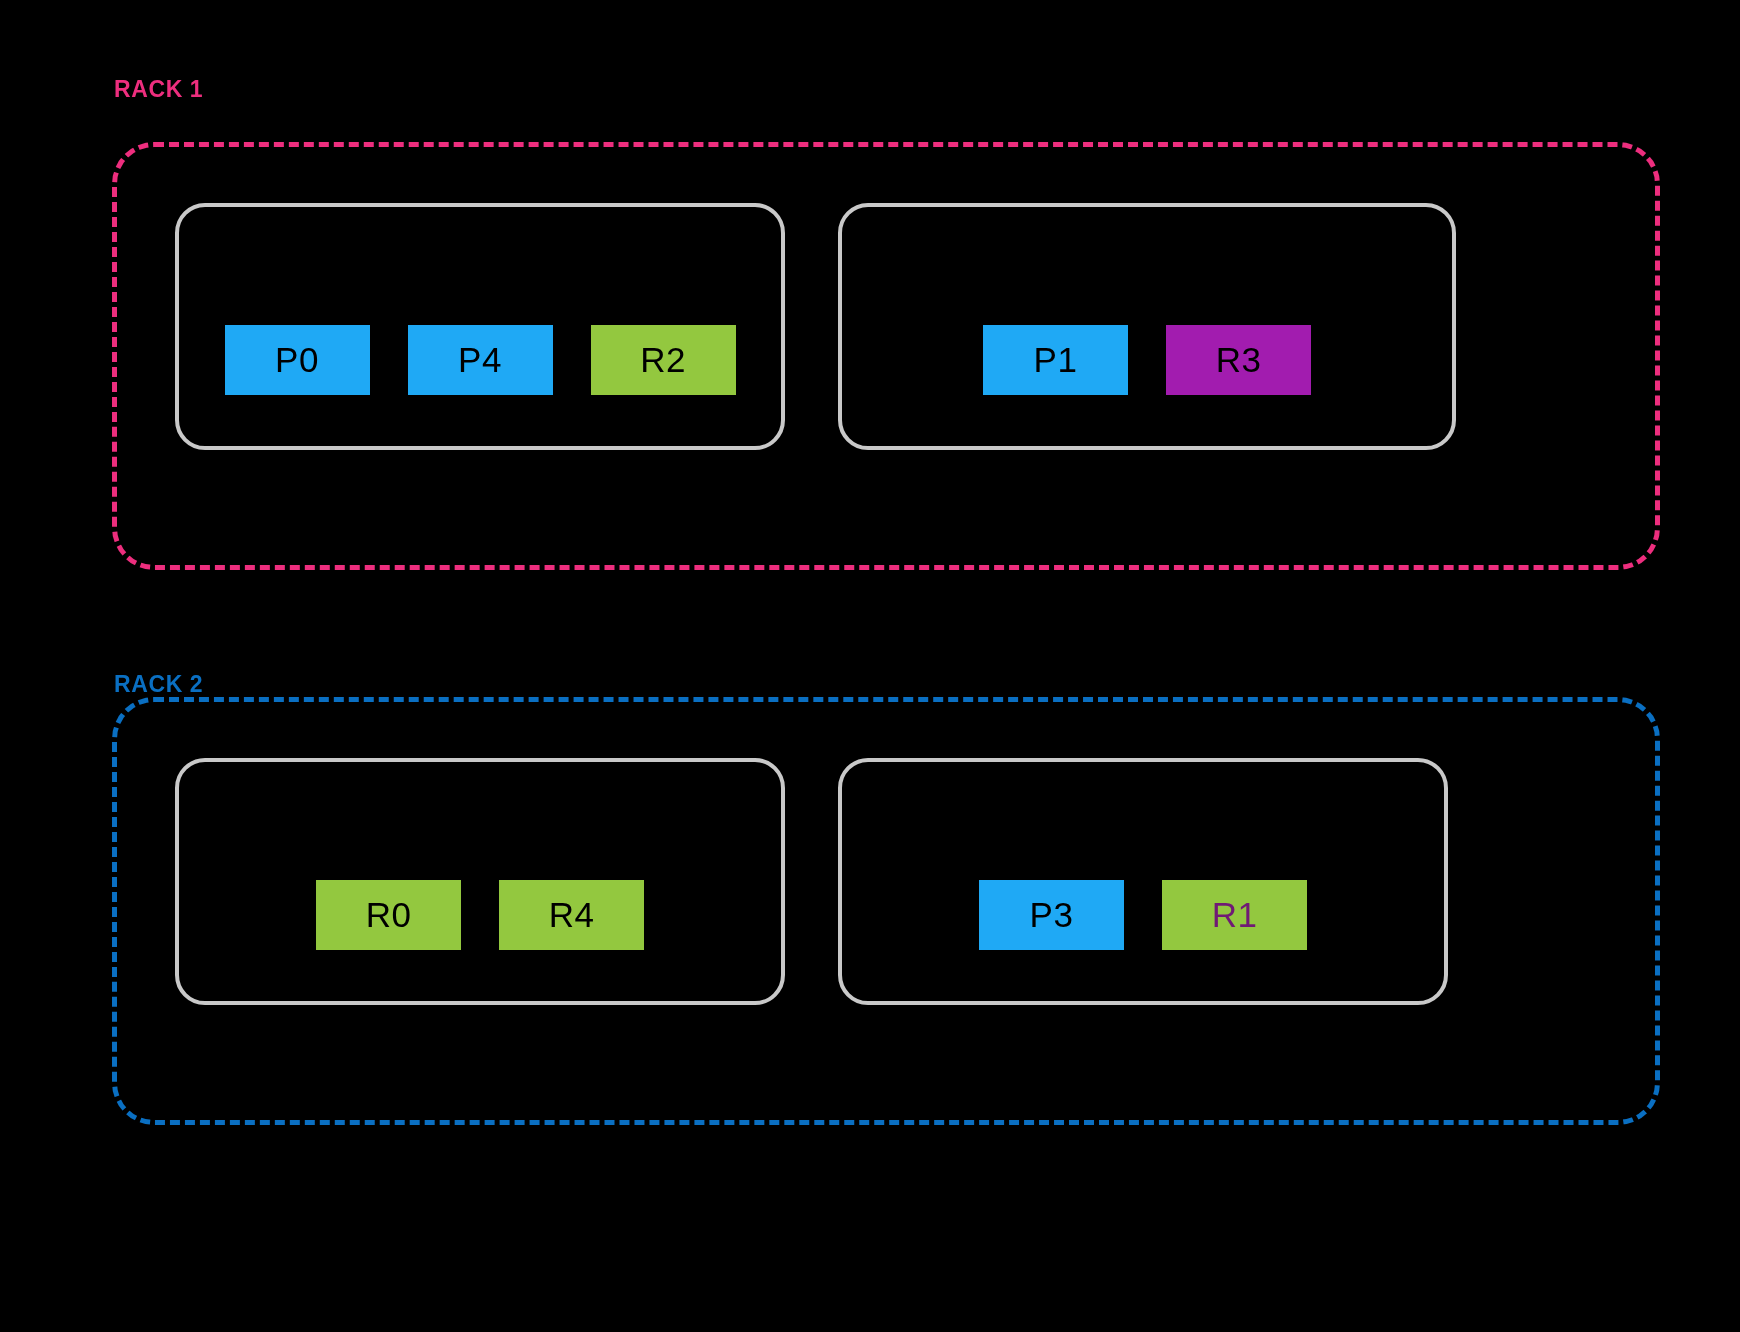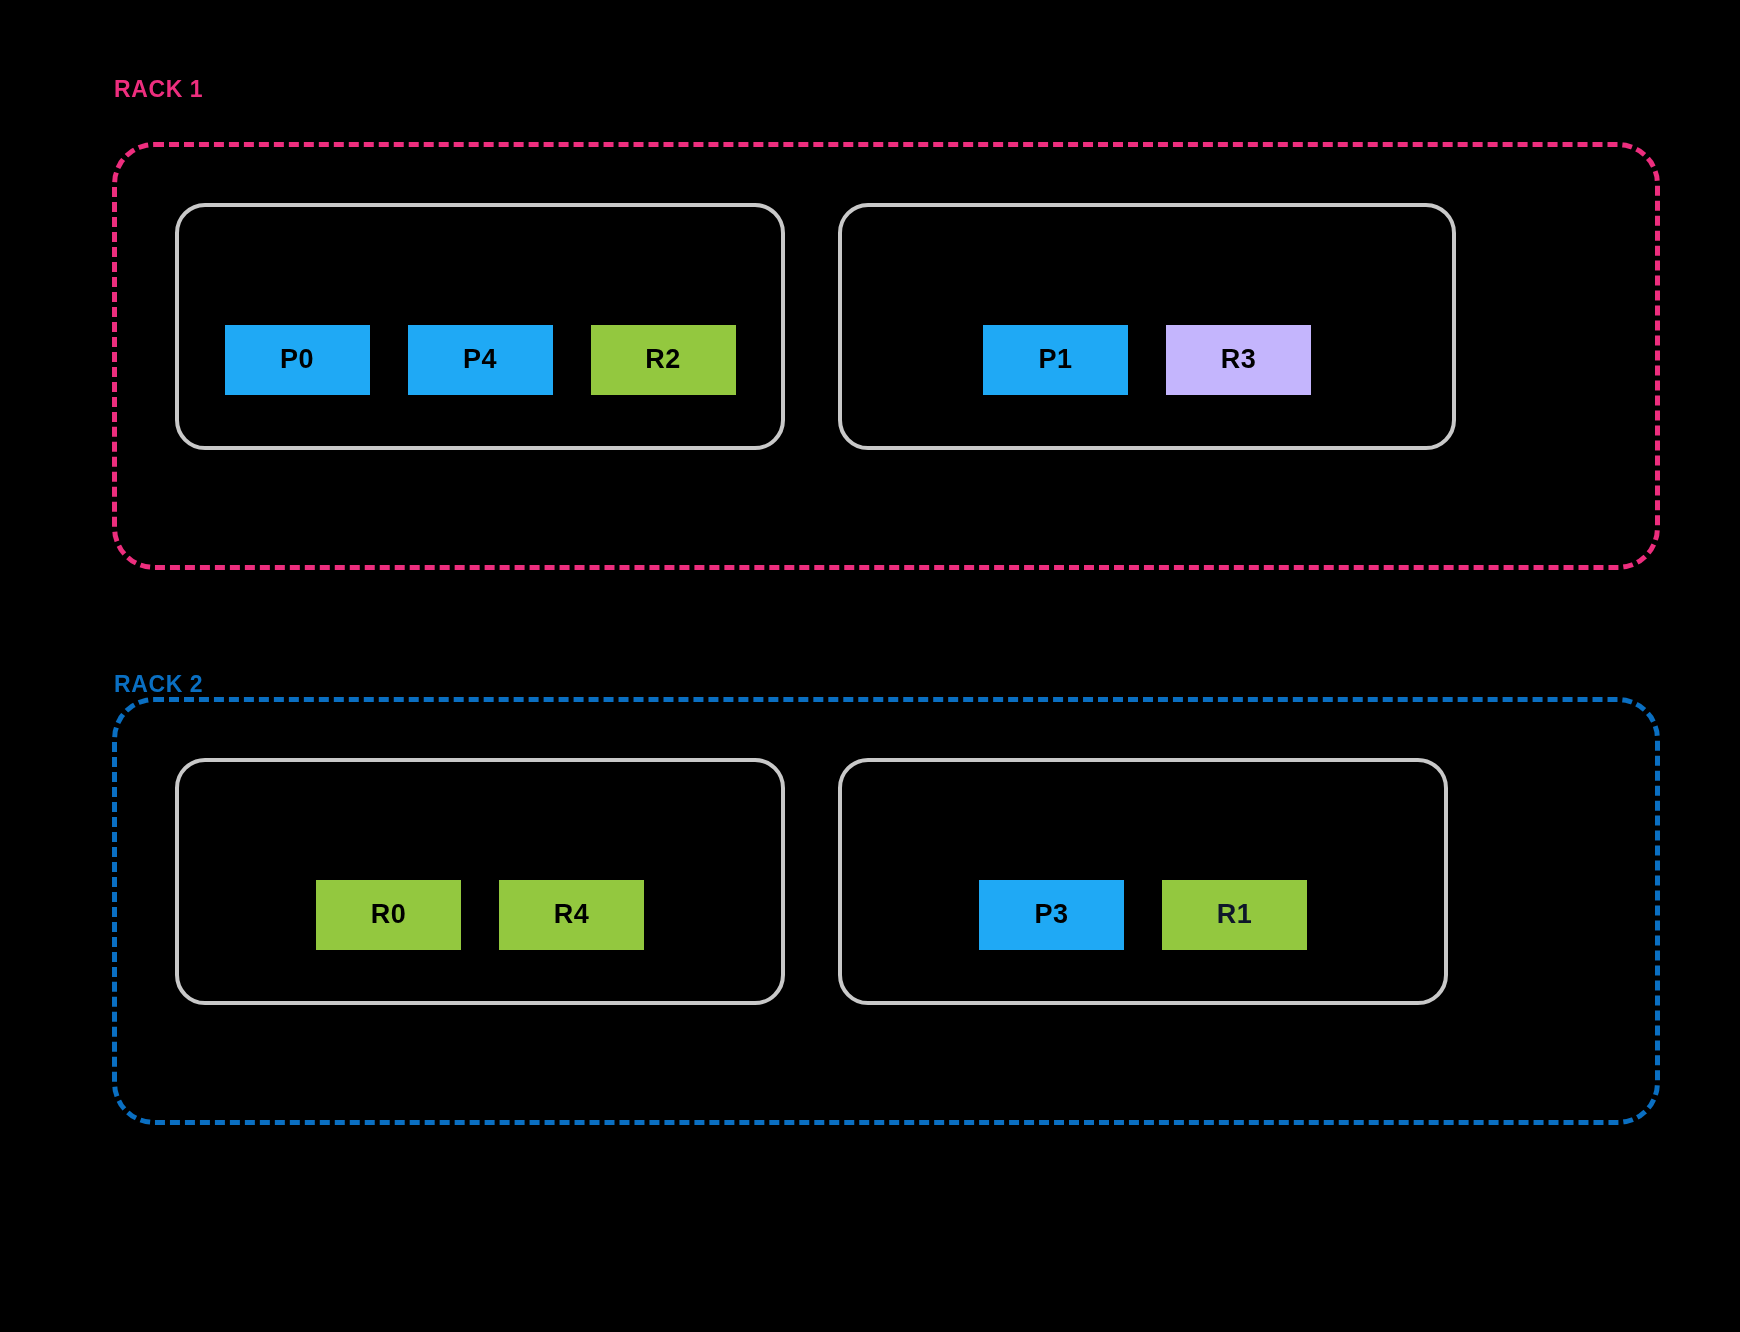--- a/index.html
+++ b/index.html
@@ -68,22 +68,22 @@
   }
 
   
   .chip {
     width: 145px;
     height: 70px;
     display: flex;
     align-items: center;
     justify-content: center;
     color: #000000;
-    font-size: 27px;
-    font-weight: bold;
+    font-size: 35px;
+    font-weight: normal;
     letter-spacing: 0.5px;
     line-height: 1;
   }
   .chip.partition { background: #1fa9f5; }
   .chip.replica   { background: #93c83f; }
 </style>
 </head>
 <body>
 
 <div id="canvas" style="width: 1740px; height: 1332px; background: rgb(0, 0, 0);">
@@ -93,35 +93,35 @@
         <div class="node-group" style="left: 58px; top: 56px; width: 610px; height: 247px; border-color: rgb(201, 201, 201);">
           <div class="node-group-inner">
             <div class="chip partition" style="background: rgb(31, 169, 245); color: rgb(0, 0, 0);">P0</div>
             <div class="chip partition" style="background: rgb(31, 169, 245); color: rgb(0, 0, 0);">P4</div>
             <div class="chip replica" style="background: rgb(147, 200, 63); color: rgb(0, 0, 0);">R2</div>
           </div>
         </div>
         <div class="node-group" style="left: 721px; top: 56px; width: 618px; height: 247px; border-color: rgb(201, 201, 201);">
           <div class="node-group-inner">
             <div class="chip partition" style="background: rgb(31, 169, 245); color: rgb(0, 0, 0);">P1</div>
-            <div class="chip replica" style="background: #c4b5fd; color: rgb(0, 0, 0); text-align: right;">R3</div>
+            <div class="chip replica" style="background: #a21caf; color: rgb(0, 0, 0); text-align: right;">R3</div>
           </div>
         </div>
       </div>
     </div>
     <div class="rack" style="top: 633px;">
       <div class="rack-label" style="color: rgb(10, 111, 194); margin-top: 40px;">RACK 2</div>
       <div class="rack-box" style="border-color: rgb(10, 111, 194);">
         <div class="node-group" style="left: 58px; top: 56px; width: 610px; height: 247px; border-color: rgb(201, 201, 201);">
           <div class="node-group-inner">
             <div class="chip replica" style="background: rgb(147, 200, 63); color: rgb(0, 0, 0);">R0</div>
             <div class="chip replica" style="background: rgb(147, 200, 63); color: rgb(0, 0, 0);">R4</div>
           </div>
         </div>
         <div class="node-group" style="left: 721px; top: 56px; width: 610px; height: 247px; border-color: rgb(201, 201, 201);">
           <div class="node-group-inner">
             <div class="chip partition" style="background: rgb(31, 169, 245); color: rgb(0, 0, 0);">P3</div>
-            <div class="chip replica" style="background: rgb(147, 200, 63); color: #0f172a;">R1</div>
+            <div class="chip replica" style="background: rgb(147, 200, 63); color: #701a75;">R1</div>
           </div>
         </div>
       </div>
     </div>
   </div>
 
 </body></html>

